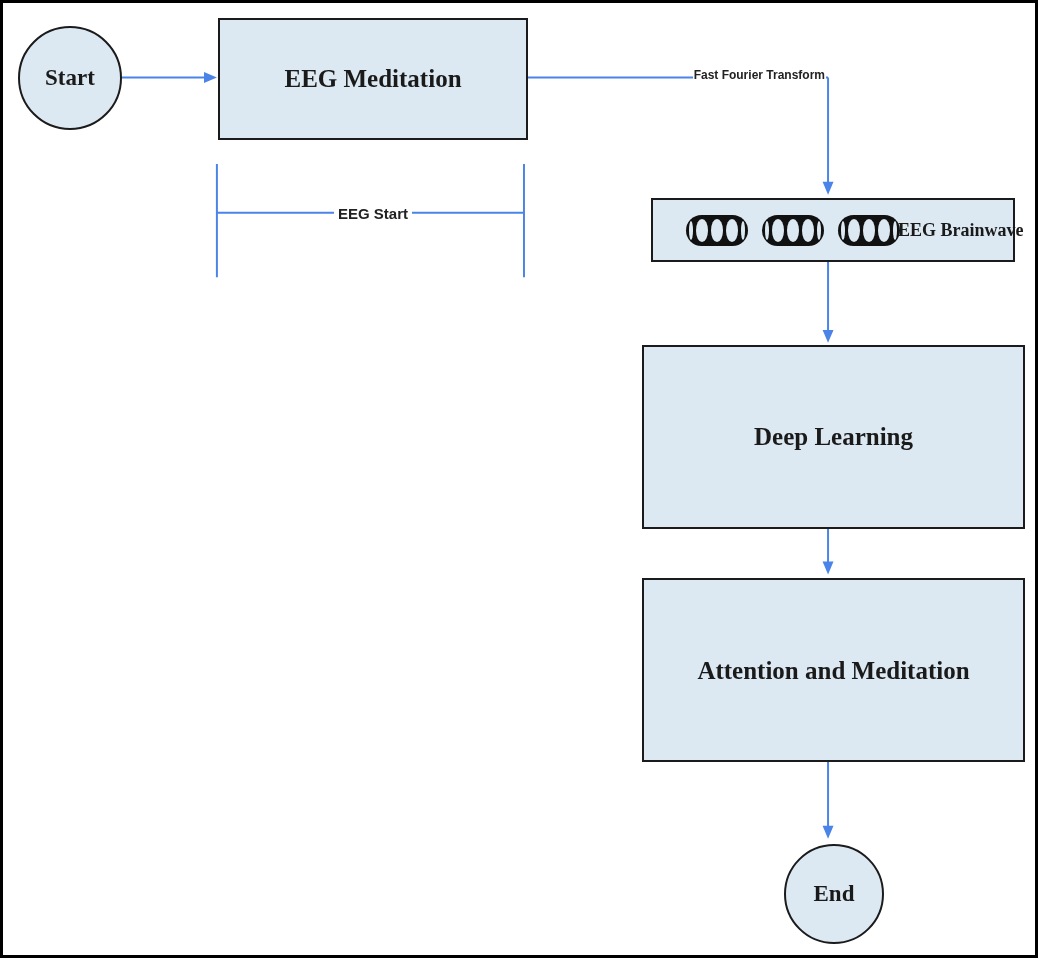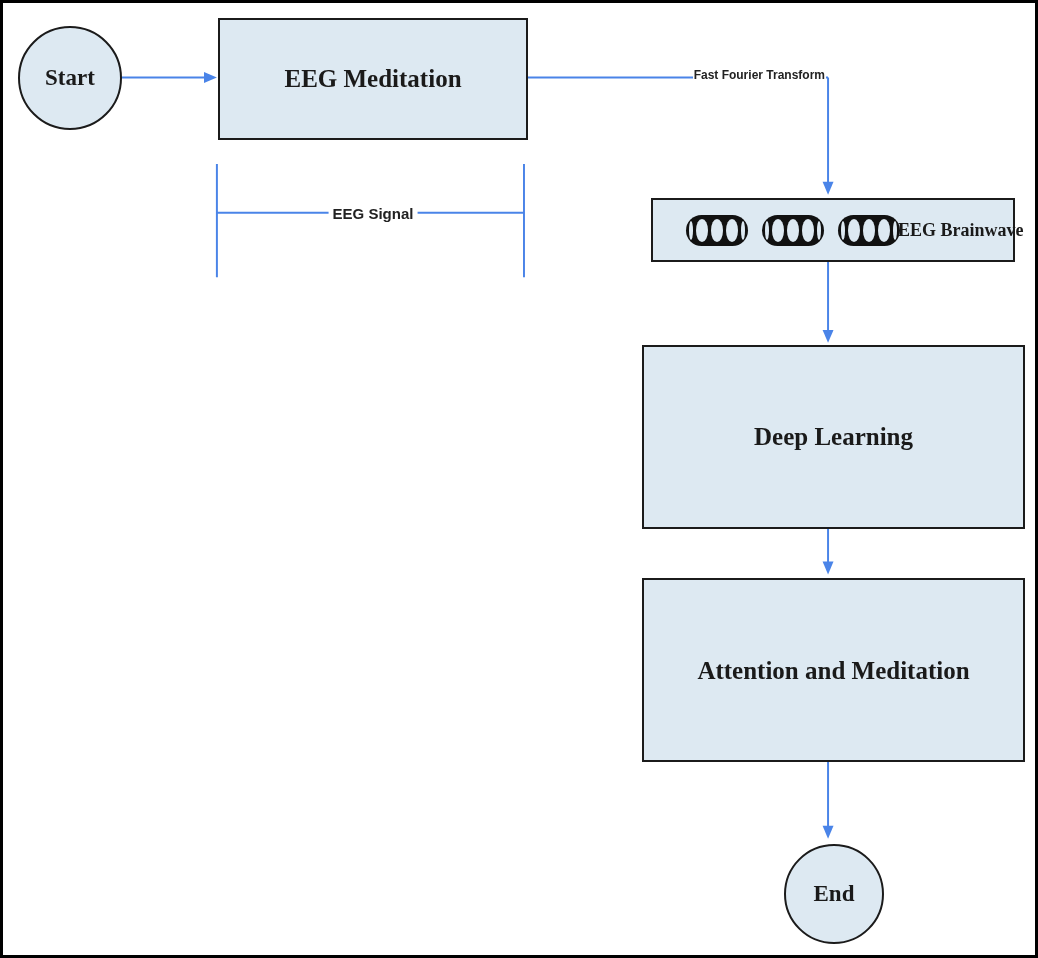--- a/index.html
+++ b/index.html
@@ -150,15 +150,15 @@
   <div class="node rect-label node-attention">
     <span>Attention and Meditation</span>
   </div>
 
   <div class="node circle node-end">
     <span>End</span>
   </div>
 
   <div class="edge-label label-fft">Fast Fourier Transform</div>
 
-  <div class="edge-label label-signal">EEG Signal</div>
+  <div class="edge-label label-signal">EEG Start</div>
 
 </div>
 
 </body></html>

